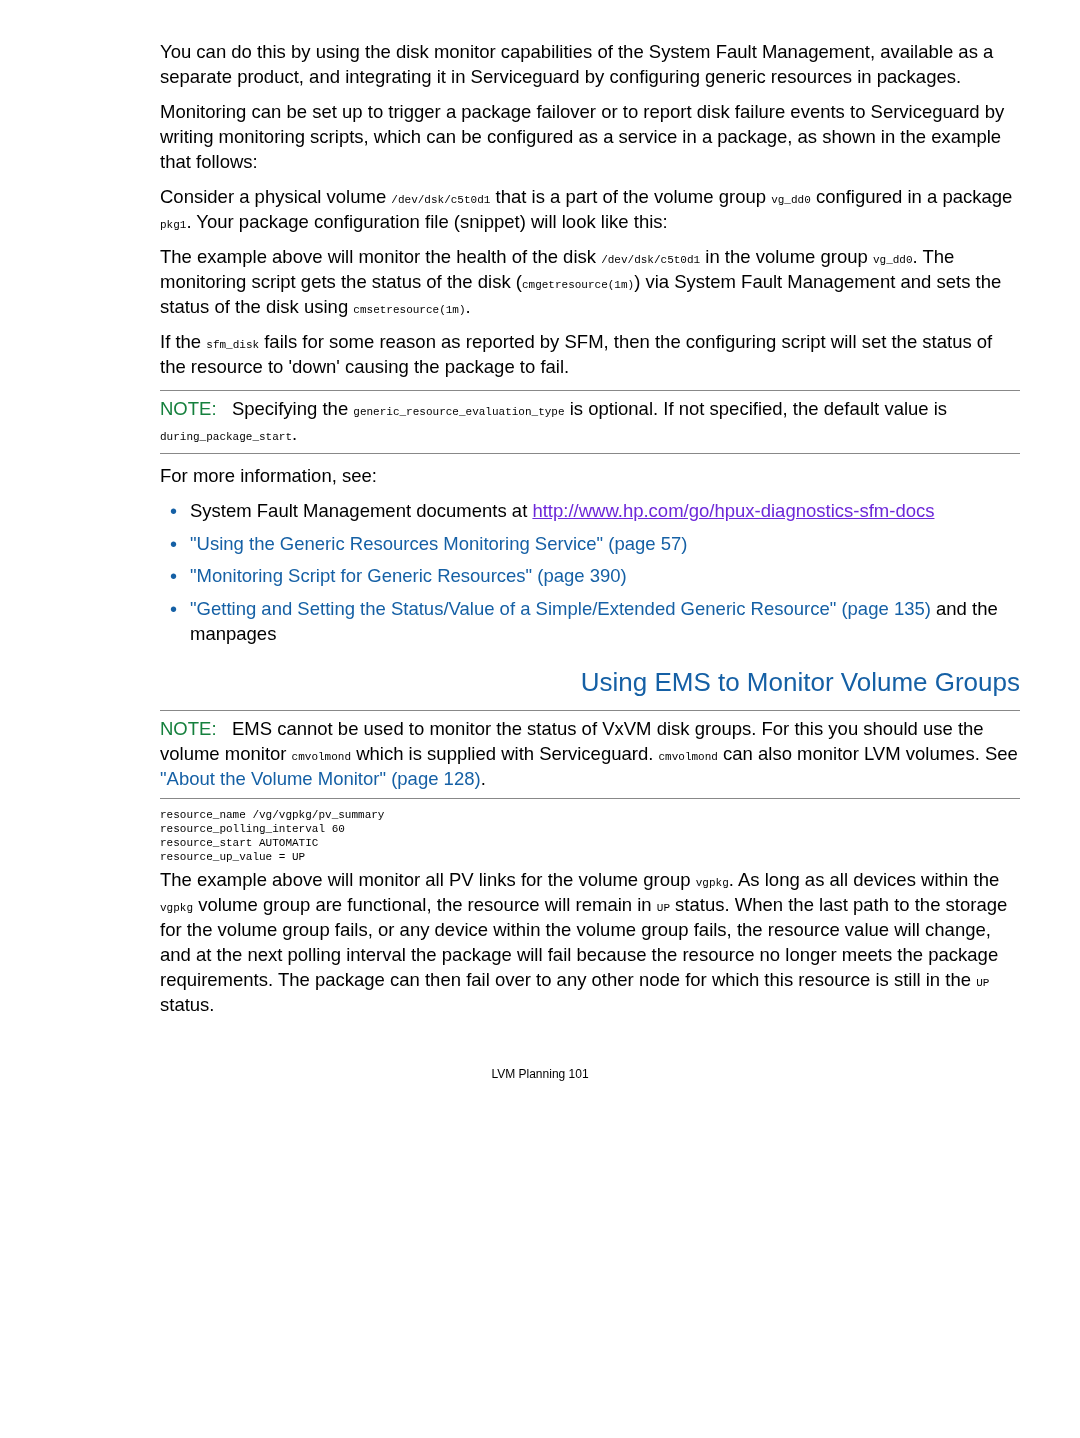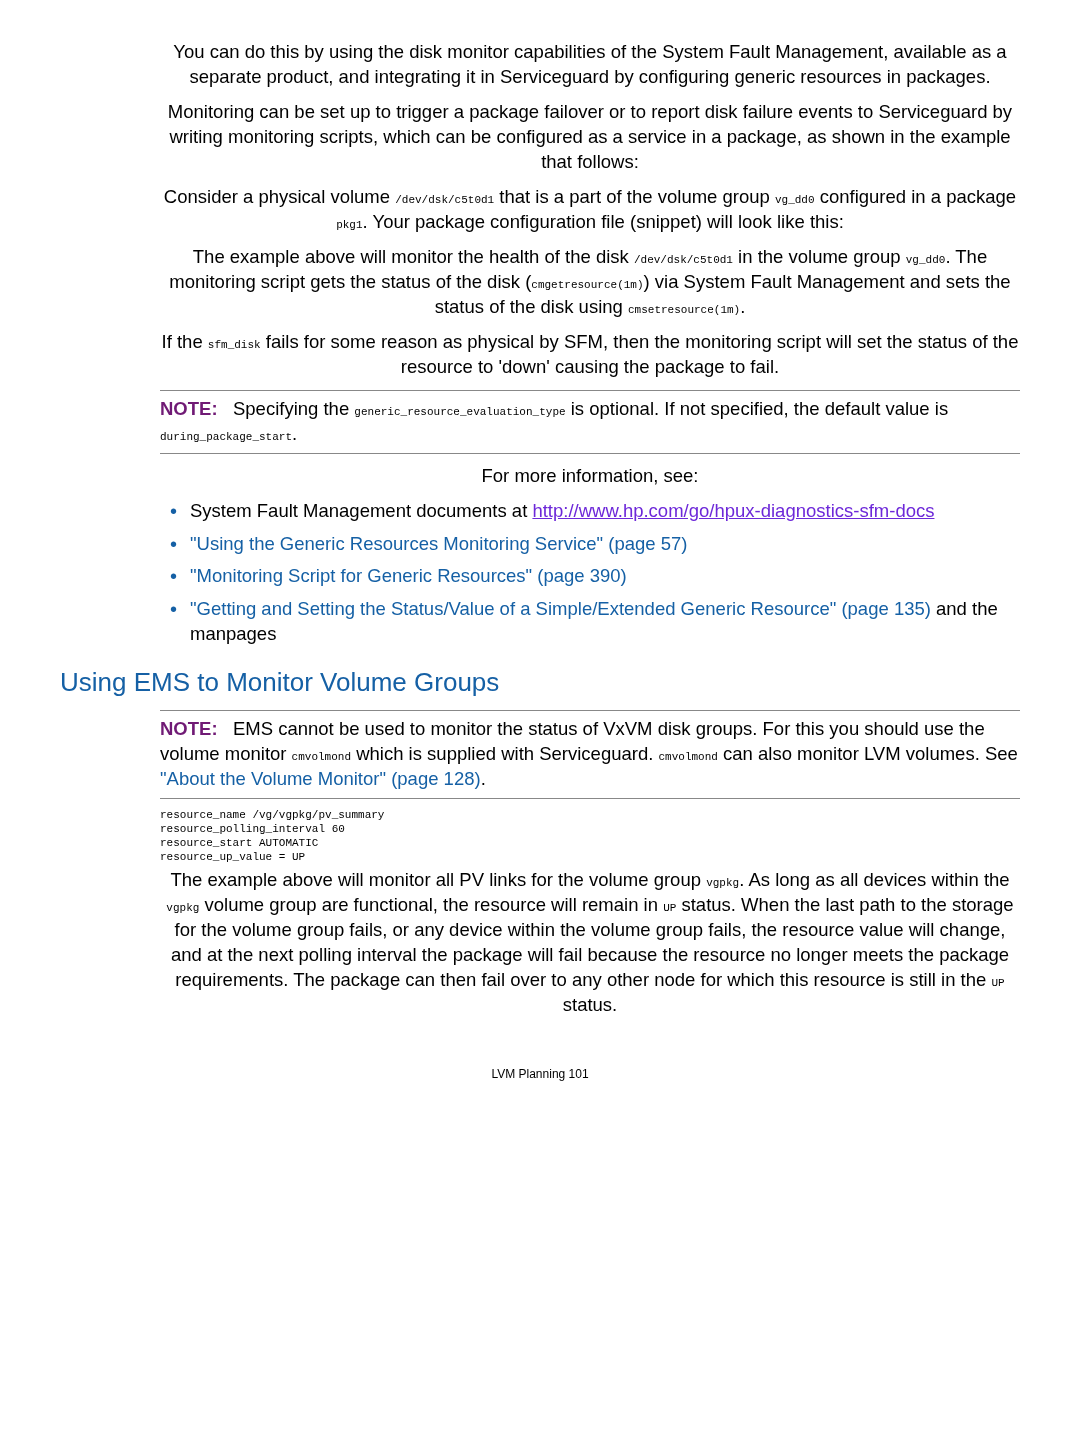--- a/index.html
+++ b/index.html
@@ -15,41 +15,40 @@
   }
   .page {
     padding: 40px 60px 40px 60px;
     box-sizing: border-box;
   }
   .indent {
     margin-left: 100px;
   }
   .para {
     margin: 0 0 10px 0;
-    text-align: center;
   }
   .mono {
     font-family: "Courier New", monospace;
     font-stretch: normal;
     font-size: 11px;
   }
   pre.mono {
     white-space: pre;
     margin: 4px 0 4px 0;
     line-height: 1.25;
   }
   .note-box {
     border-top: 1px solid #888;
     border-bottom: 1px solid #888;
     padding: 6px 0;
     margin: 10px 0;
   }
   .note-label {
-    color: #701a75;
-    font-weight: bold;
+    color: #15803d;
+    font-weight: normal;
   }
   .link {
     color: #6d28d9;
     text-decoration: underline;
   }
   .xref {
     color: #1560a5;
   }
   ul.bullets {
     list-style: none;
@@ -70,20 +69,21 @@
     font-size: 20px;
     line-height: 1.2;
   }
   h2.section {
     color: #1560a5;
     font-family: "Arial Narrow", Arial, sans-serif;
     font-stretch: condensed;
     font-weight: normal;
     font-size: 26px;
     margin: 18px 0 0 0;
+    text-align: right;
   }
   .footer {
     text-align: center;
     font-size: 12px;
     margin-top: 48px;
     padding-right: 0;
   }
 </style>
 </head>
 <body>
@@ -100,21 +100,21 @@
     </p>
   </div>
 
 
   <div class="indent">
     <p class="para">
       <span>The example above will monitor the health of the disk </span><span class="mono">/dev/dsk/c5t0d1</span><span> in the volume group </span><span class="mono">vg_dd0</span><span>. The monitoring script gets the status of the disk (</span><span class="mono">cmgetresource(1m)</span><span>) via System Fault Management and sets the status of the disk using </span><span class="mono">cmsetresource(1m)</span><span>.</span>
     </p>
 
     <p class="para">
-      <span>If the </span><span class="mono">sfm_disk</span><span> fails for some reason as physical by SFM, then the monitoring script will set the status of the resource to 'down' causing the package to fail.</span>
+      <span>If the </span><span class="mono">sfm_disk</span><span> fails for some reason as reported by SFM, then the configuring script will set the status of the resource to 'down' causing the package to fail.</span>
     </p>
 
     <div class="note-box">
       <span class="note-label">NOTE:</span>
       &nbsp;&nbsp;<span>Specifying the </span><span class="mono">generic_resource_evaluation_type</span><span> is optional. If not specified, the default value is </span><span class="mono">during_package_start</span><span>.</span>
     </div>
 
     <p class="para">For more information, see:</p>
 
     <ul class="bullets">

